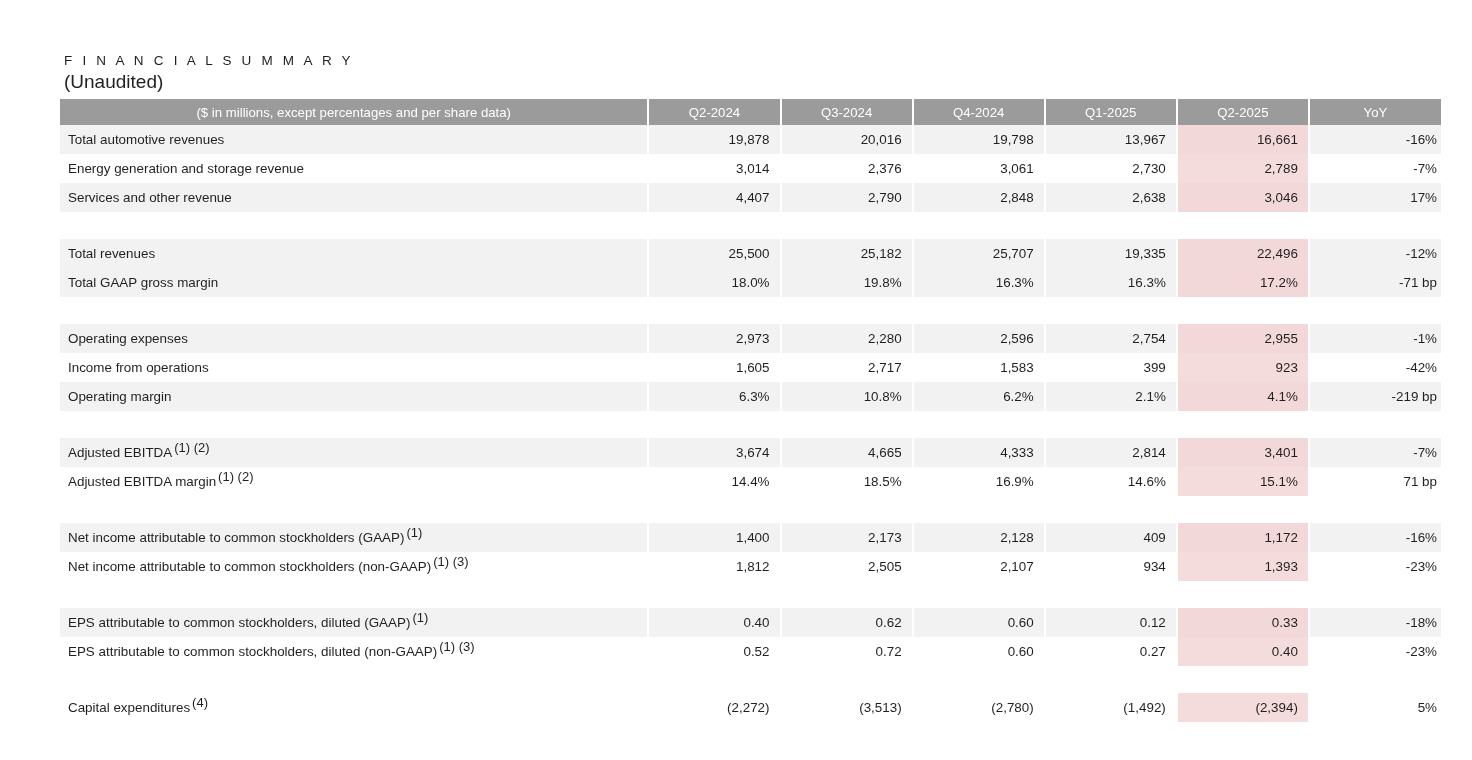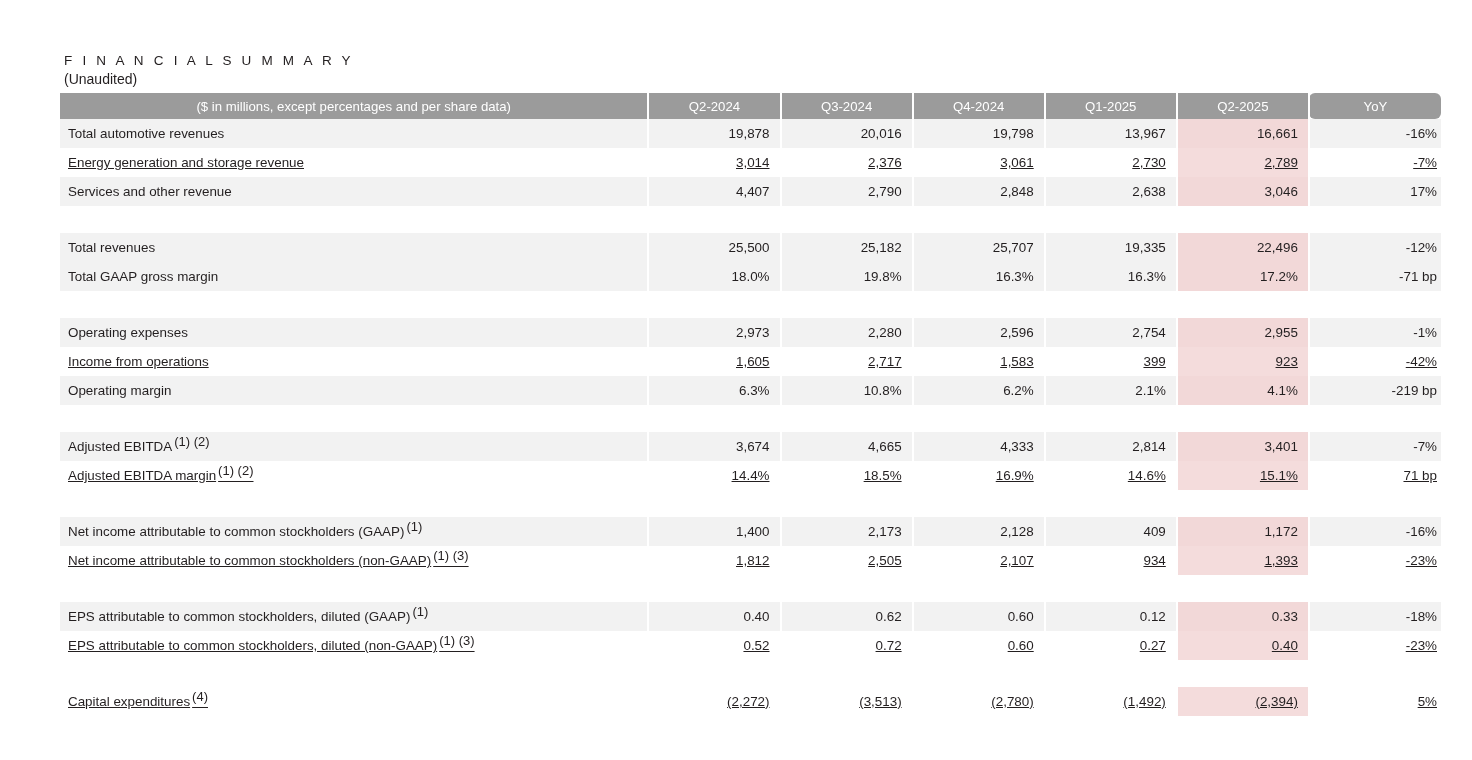--- a/index.html
+++ b/index.html
@@ -22,21 +22,21 @@
     padding: 53px 30px 0 60px;
   }
   .doc-title {
     font-size: 13.5px;
     letter-spacing: 3.2px;
     color: #231f20;
     font-weight: normal;
     margin: 0 0 3px 4px;
   }
   .doc-subtitle {
-    font-size: 14px;
+    font-size: 19px;
     color: #231f20;
     margin: 0 0 6px 4px;
   }
   table.fin {
     border-collapse: collapse;
     width: 1382px;
     table-layout: fixed;
   }
   table.fin col.c-label { width: 588px; }
   table.fin col.c-num   { width: 132px; }
@@ -50,38 +50,38 @@
     border-right: 2px solid #ffffff;
     text-align: center;
     vertical-align: middle;
     white-space: nowrap;
     overflow: hidden;
   }
   thead th.th-label {
     text-align: center;
     padding-left: 8px;
   }
-  thead th:last-child { border-right: none; border-radius: 6px; }
+  thead th:last-child { border-right: none; }
   tbody td {
     font-size: 13.4px;
     height: 25px;
     padding: 2px 10px 2px 8px;
     vertical-align: middle;
     border-right: 2px solid #ffffff;
     text-align: right;
     white-space: nowrap;
     overflow: hidden;
   }
   tbody td:last-child { border-right: none; padding-right: 4px; text-align: right; }
   tbody td.lbl {
     text-align: left;
     padding-left: 8px;
   }
   tbody tr.shade td { background: #f2f2f2; }
-  tbody tr.plain td { background: #ffffff; text-decoration: underline; }
+  tbody tr.plain td { background: #ffffff; }
   tbody tr.spacer td {
     background: #ffffff;
     height: 23px;
     border-right: 2px solid #ffffff;
   }
   tbody td.hl { background: #f4dcdc !important; }
   tbody tr.shade td.hl { background: #f2d8d8 !important; }
   sup {
     font-size: 13px;
     vertical-align: super;

